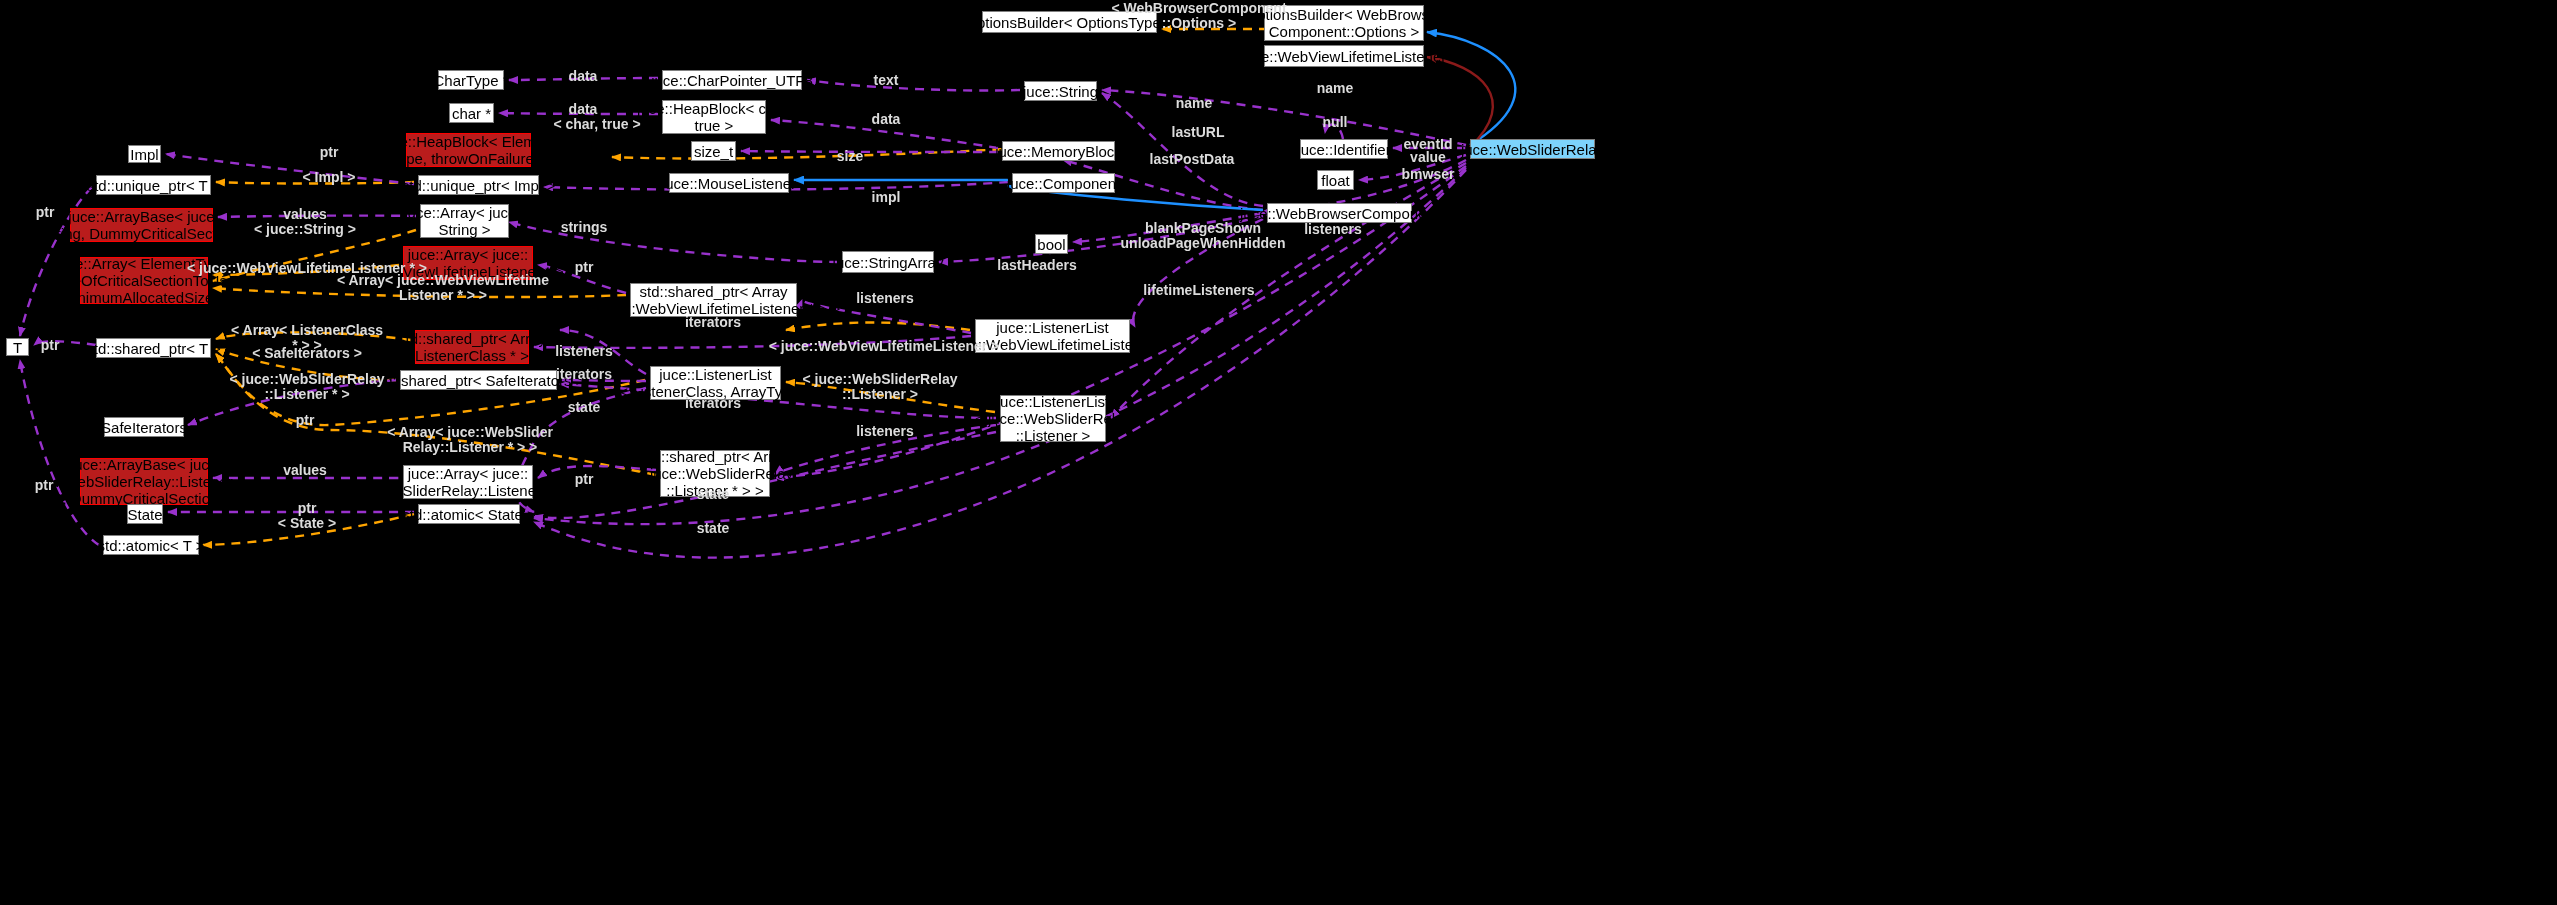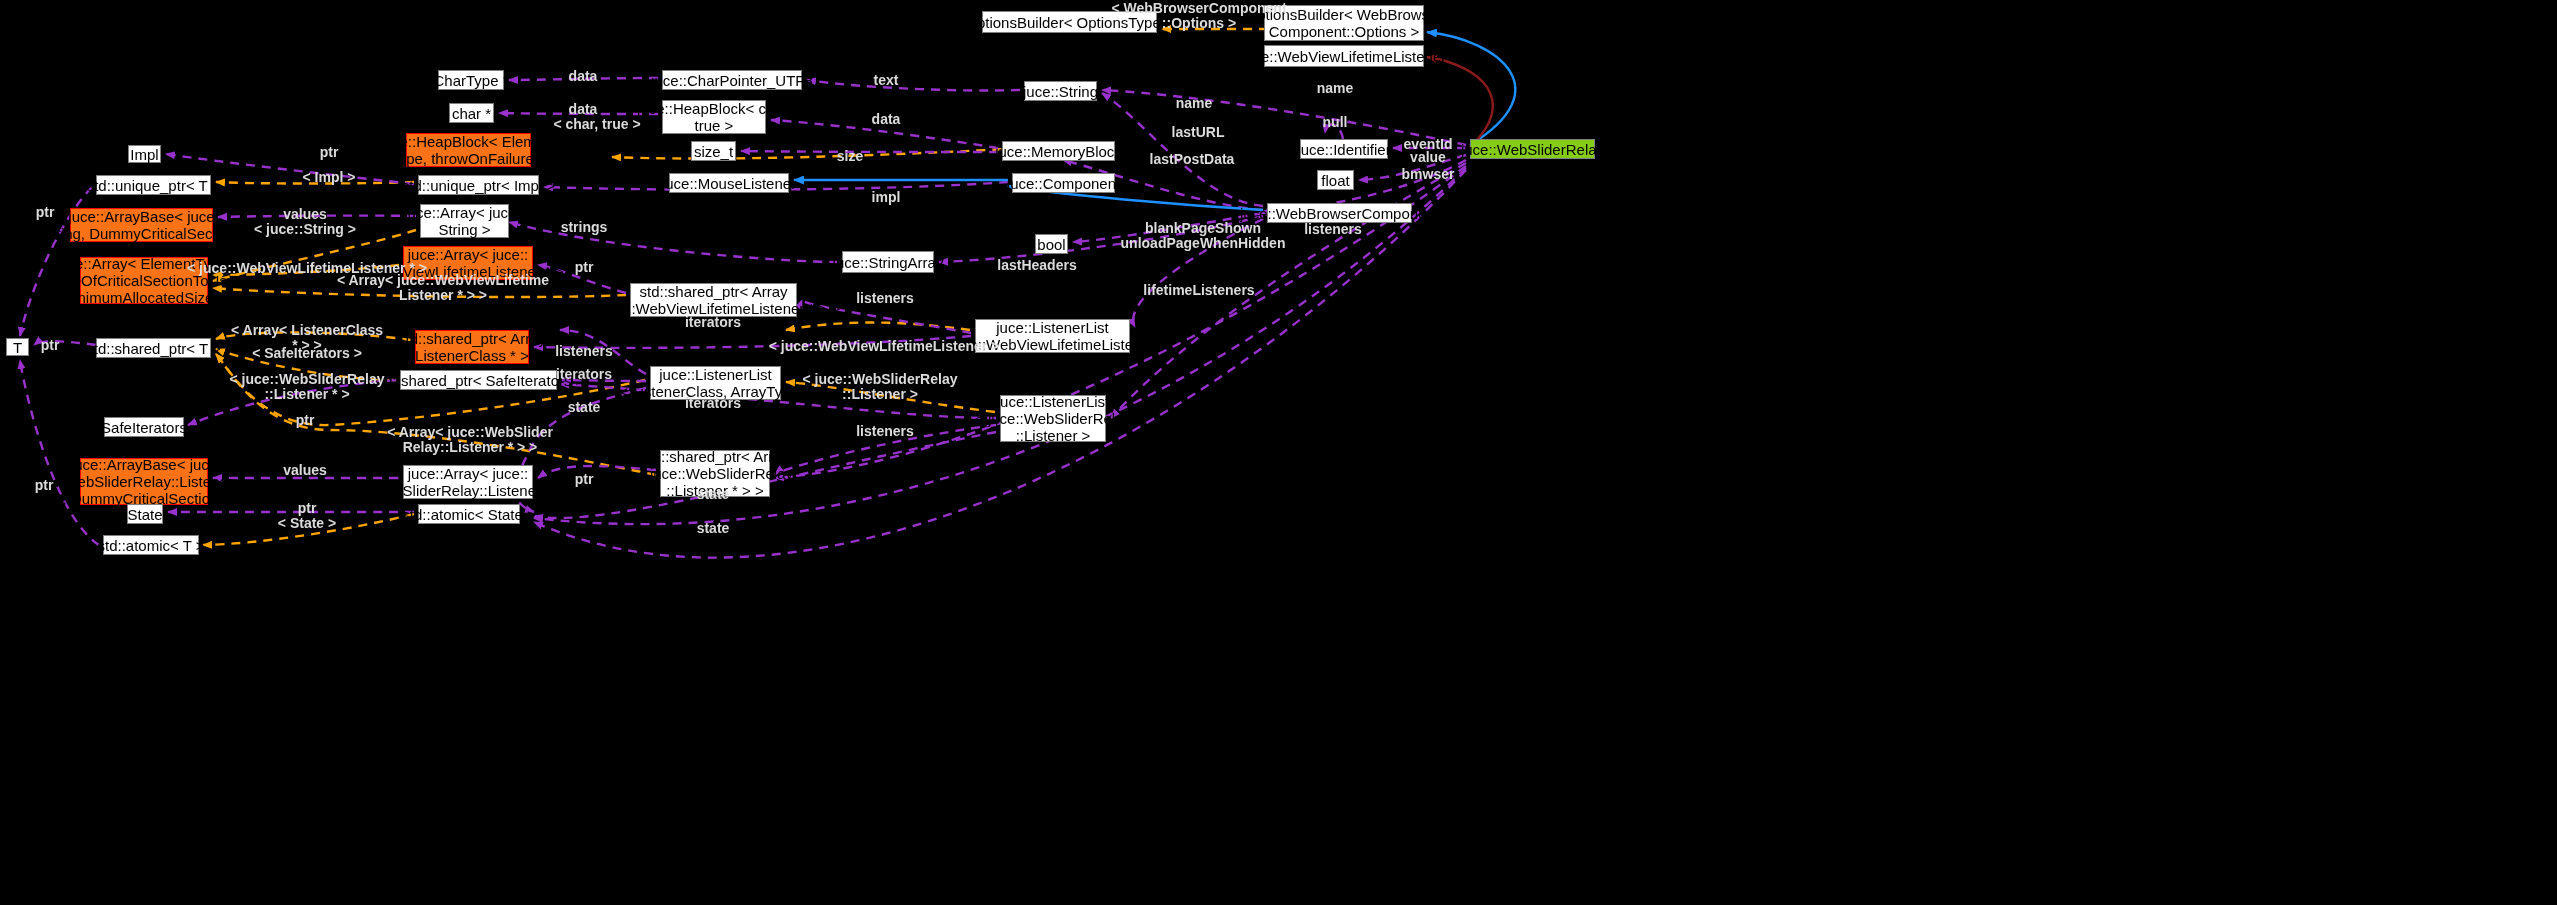--- a/index.html
+++ b/index.html
@@ -32,25 +32,25 @@
     font-size: 15px;
     line-height: 17px;
     color: #000000;
     background: #ffffff;
     border: 1px solid #808080;
     padding: 2px 5px;
     white-space: pre;
     z-index: 5;
   }
   .node.tpl {
-    background: #f97316;
+    background: #b91c1c;
     border: 1px solid #ff0000;
   }
   .node.current {
-    background: #84cc16;
+    background: #7dd3fc;
     border: 1px solid #808080;
   }
   .edge-label {
     position: absolute;
     color: #dcdcdc;
     font-size: 14px;
     line-height: 15px;
     font-weight: bold;
     text-align: center;
     white-space: pre;

